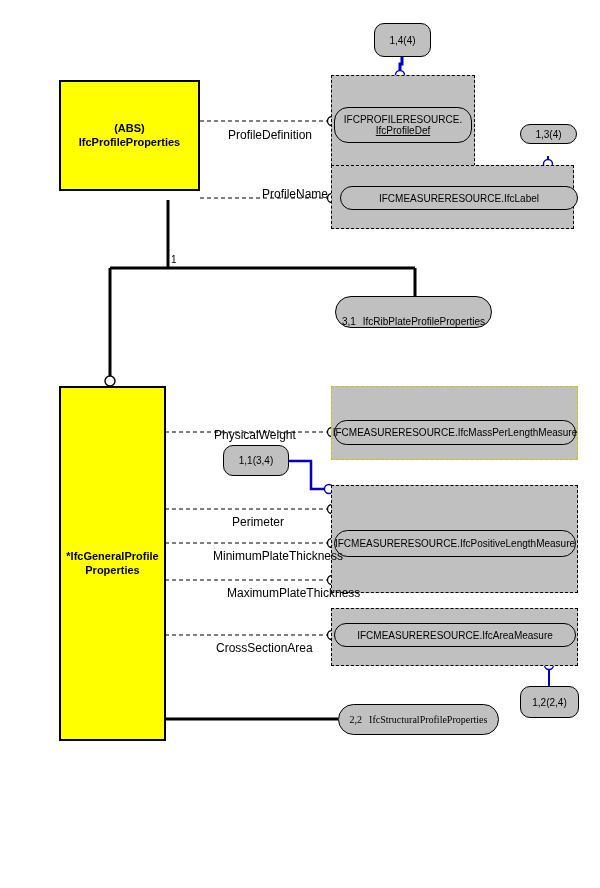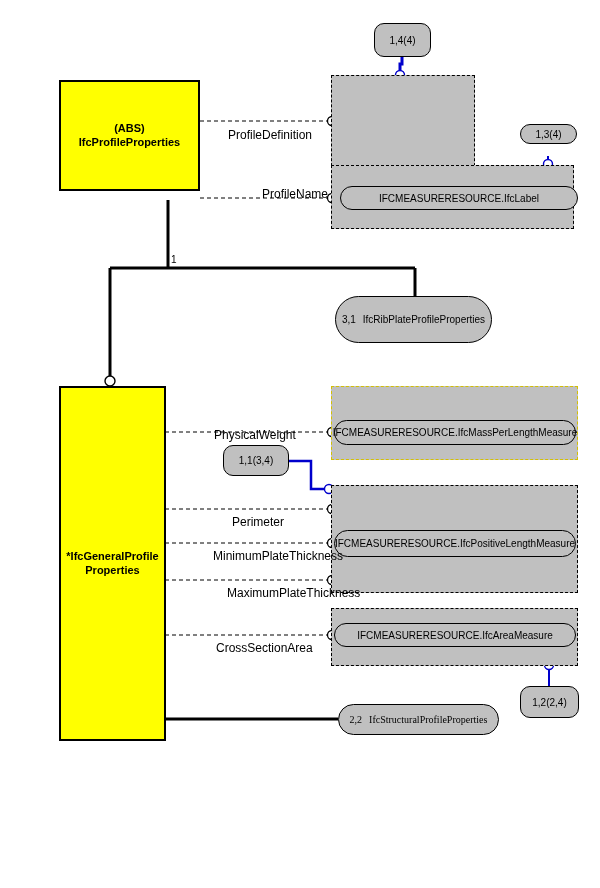--- a/index.html
+++ b/index.html
@@ -173,20 +173,24 @@
   <div class="type-panel" style="left:331px; top:75px; width:144px; height:96px;"></div>
 
   <div class="type-panel" style="left:331px; top:165px; width:243px; height:64px;"></div>
 
   <div class="type-panel yellow-dash" style="left:331px; top:386px; width:247px; height:74px;"></div>
 
   <div class="type-panel" style="left:331px; top:485px; width:247px; height:108px;"></div>
 
   <div class="type-panel" style="left:331px; top:608px; width:247px; height:58px;"></div>
 
+  <div class="type-box" style="left:334px; top:107px; width:138px; height:36px;">
+    <span class="line1">IFCPROFILERESOURCE.</span>
+    <span class="line2">IfcProfileDef</span>
+  </div>
 
   <div class="type-box" style="left:334px; top:186px; width:238px; height:24px;margin-left:6px;">
     <span class="line1">IFCMEASURERESOURCE.IfcLabel</span>
   </div>
 
   <div class="type-box" style="left:334px; top:420px; width:242px; height:25px;">
     <span class="line1">IFCMEASURERESOURCE.IfcMassPerLengthMeasure</span>
   </div>
 
   <div class="type-box" style="left:334px; top:530px; width:242px; height:27px;">
@@ -220,21 +224,21 @@
   </div>
 
   <div class="page-ref" style="left:223px; top:445px; width:66px; height:31px;">
     <span>1,1(3,4)</span>
   </div>
 
   <div class="page-ref" style="left:520px; top:686px; width:59px; height:32px;">
     <span>1,2(2,4)</span>
   </div>
 
-  <div class="subtype-ref" style="left:335px; top:296px; width:157px; height:47px;">
+  <div class="subtype-ref" style="left:335px; top:296px; width:157px; height:32px;align-items:flex-end;">
     <span class="num">3,1</span>
     <span>IfcRibPlateProfileProperties</span>
   </div>
 
   <div class="subtype-ref" style="left:338px; top:704px; width:161px; height:31px;font-family:Liberation Serif, serif;">
     <span class="num">2,2</span>
     <span>IfcStructuralProfileProperties</span>
   </div>
 
   <div class="attr-label" style="left:228px; top:107px;">ProfileDefinition</div>

